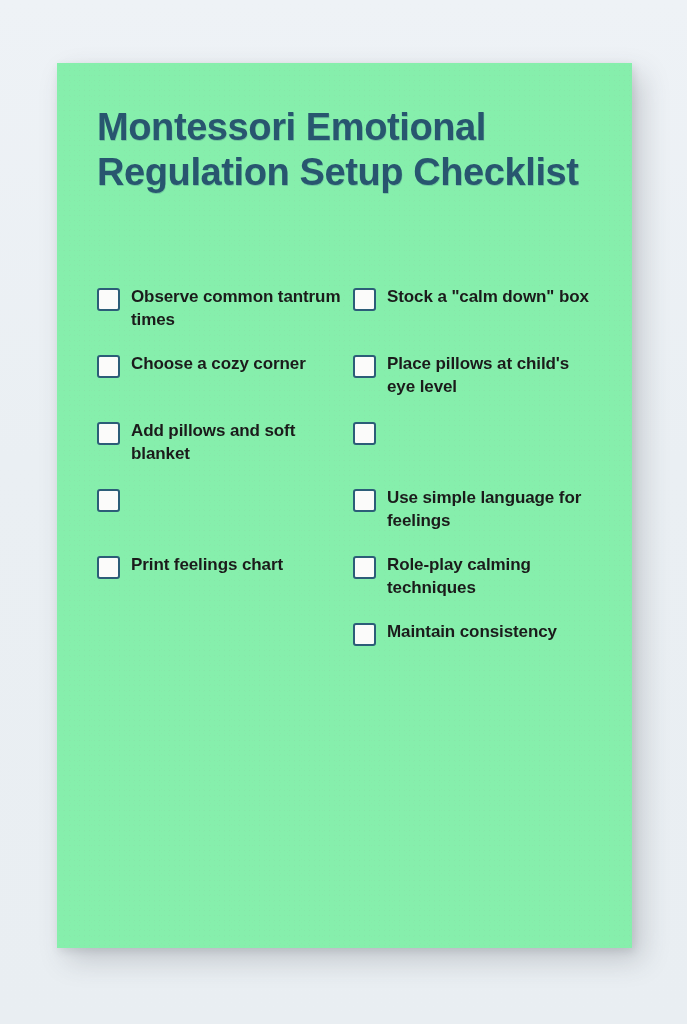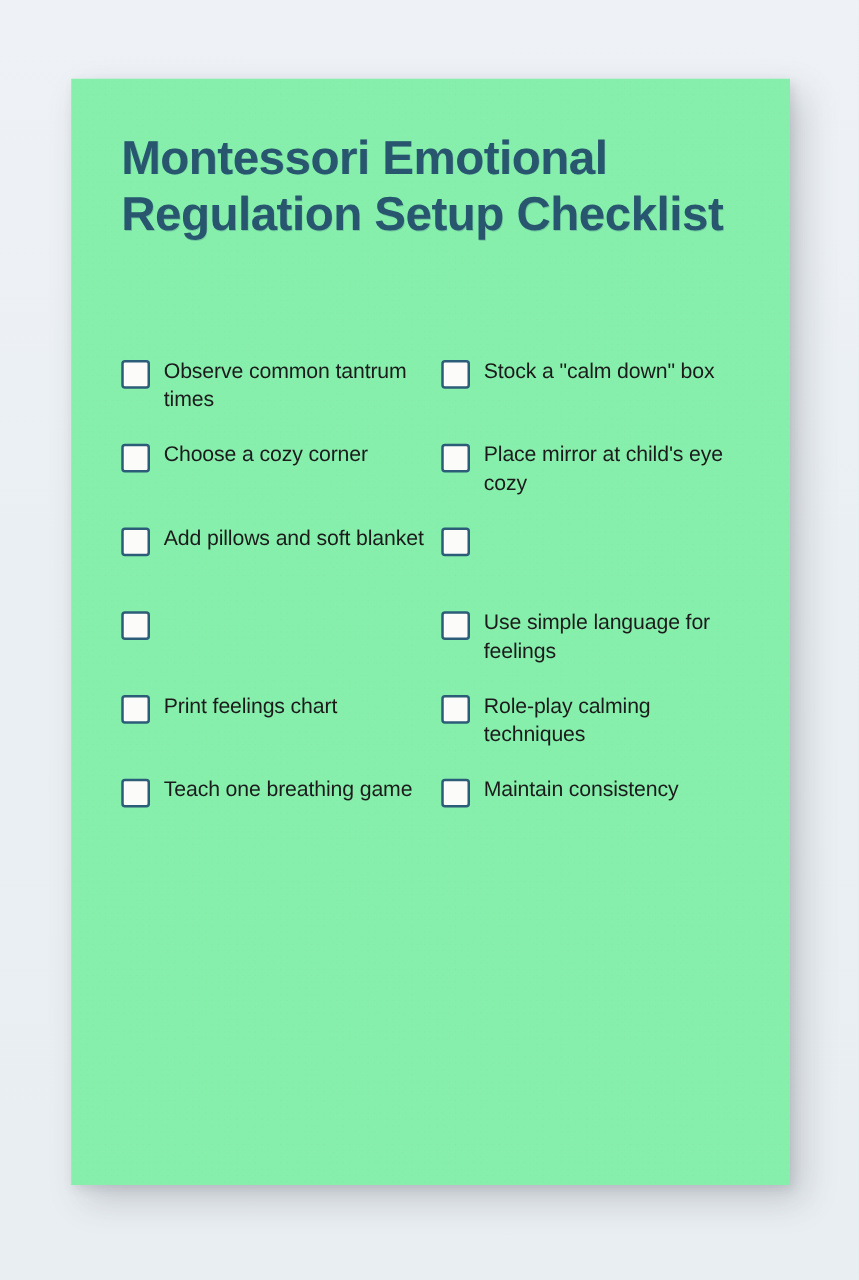--- a/index.html
+++ b/index.html
@@ -82,20 +82,21 @@
     display: flex;
     flex-direction: column;
     width: 250px;
   }
   .check-item {
     display: flex;
     align-items: flex-start;
     gap: 11px;
     height: 67px;
     box-sizing: border-box;
+    font-weight: bold;
   }
   .checkbox {
     flex: 0 0 auto;
     width: 23px;
     height: 23px;
     margin-top: 3px;
     border: 2.5px solid #2c5d78;
     border-radius: 3px;
     background: #fbfbfa;
     box-sizing: border-box;
@@ -156,34 +157,30 @@
           <span class="checkbox"></span>
           <span class="check-label">Add pillows and soft blanket</span>
         </div>
         <div class="check-item">
           <span class="checkbox"></span>
         </div>
         <div class="check-item">
           <span class="checkbox"></span>
           <span class="check-label">Print feelings chart</span>
         </div>
-        <div class="check-item">
-          <span class="checkbox"></span>
-          <span class="check-label">Teach one breathing game</span>
-        </div>
       </div>
 
       <div class="column right">
         <div class="check-item">
           <span class="checkbox"></span>
           <span class="check-label">Stock a "calm down" box</span>
         </div>
         <div class="check-item">
           <span class="checkbox"></span>
-          <span class="check-label">Place mirror at child's eye cozy</span>
+          <span class="check-label">Place pillows at child's eye level</span>
         </div>
         <div class="check-item">
           <span class="checkbox"></span>
         </div>
         <div class="check-item">
           <span class="checkbox"></span>
           <span class="check-label">Use simple language for feelings</span>
         </div>
         <div class="check-item">
           <span class="checkbox"></span>

